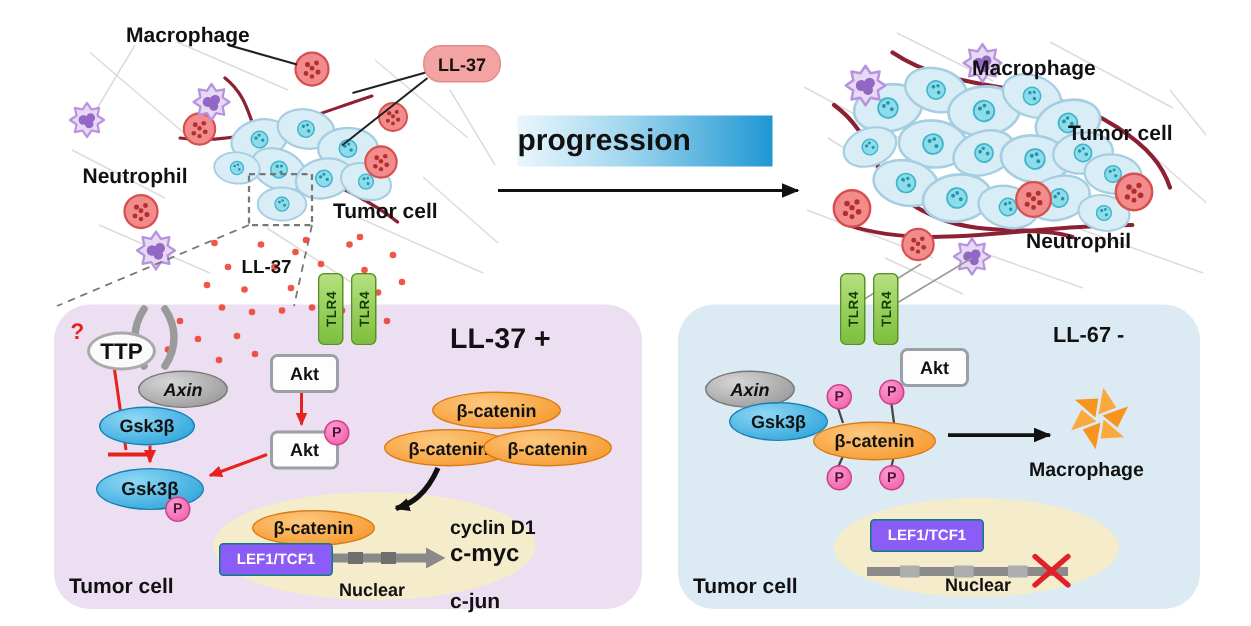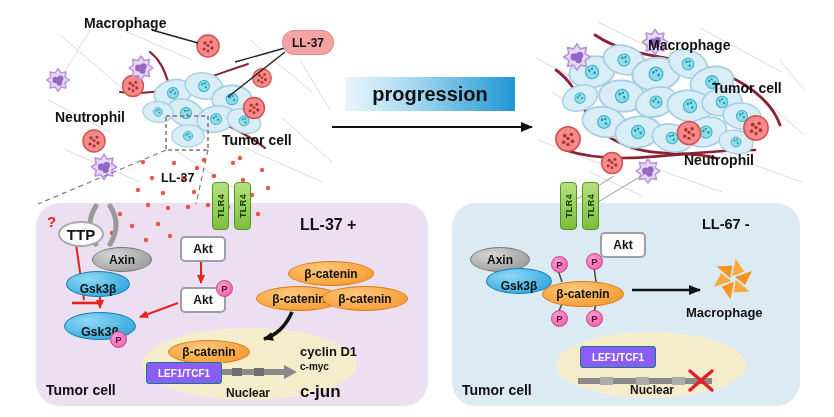--- a/index.html
+++ b/index.html
@@ -5,39 +5,39 @@
   html,body{margin:0;padding:0;background:#fff;}
   .canvas{position:relative;width:804px;height:417px;background:#fff;
           font-family:"Liberation Sans",sans-serif;overflow:hidden;color:#111;}
   .panel{position:absolute;border-radius:24px;z-index:0;}
   .nuclear{position:absolute;border-radius:50%;background:#f4eccb;z-index:0;}
   svg.overlay{position:absolute;left:0;top:0;z-index:1;pointer-events:none;}
   .lbl{position:absolute;font-weight:bold;white-space:nowrap;z-index:2;}
   .node{position:absolute;display:flex;align-items:center;justify-content:center;
         font-weight:bold;white-space:nowrap;z-index:2;}
   .ellipse{border-radius:50%;}
-  .gray-grad{background:radial-gradient(ellipse at 35% 30%,#d6d6d6,#8f8f8f);border:1px solid #777;}
-  .blue-grad{background:radial-gradient(ellipse at 35% 30%,#8fd8f5,#1e9cd7);border:1px solid #1680b4;align-items:flex-end;}
+  .gray-grad{background:radial-gradient(ellipse at 35% 30%,#d6d6d6,#8f8f8f);border:1px solid #777;font-style:italic;}
+  .blue-grad{background:radial-gradient(ellipse at 35% 30%,#8fd8f5,#1e9cd7);border:1px solid #1680b4;}
   .orange-grad{background:radial-gradient(ellipse at 40% 30%,#fdc87e,#f59120);border:1px solid #d97b12;}
   .akt-box{background:#fdfdfd;border:2px solid #9aa0a6;border-radius:5px;font-size:12px;justify-content:center;}
   .teal-box{background:#8b5cf6;color:#fff;border-radius:3px;font-size:10px;border:1px solid #0b7f7f;}
   .ttp{background:#fafafa;border:2px solid #a9a9a9;border-radius:50%;font-size:15px;}
   .p-circle{position:absolute;width:15px;height:15px;border-radius:50%;z-index:2;
             background:radial-gradient(circle at 35% 30%,#fa9cd0,#ef5aa7);border:1px solid #d13b8c;
             display:flex;align-items:center;justify-content:center;font-weight:bold;font-size:9.5px;color:#55103a;}
   .tlr4{position:absolute;width:15px;height:46px;background:linear-gradient(#b5e07e,#7dbf3c);
         border:1.5px solid #55921f;border-radius:4px;z-index:2;}
   .tlr4 span{position:absolute;left:50%;top:50%;transform:translate(-50%,-50%) rotate(-90deg);
              font-size:9px;font-weight:bold;color:#123c00;letter-spacing:.4px;}
   .pill{position:absolute;width:50px;height:23px;background:#f4a3a3;border:1px solid #e18b8b;
         border-radius:12px;display:flex;align-items:center;justify-content:center;
         font-weight:bold;font-size:12px;z-index:2;}
   .progression{position:absolute;left:345px;top:77px;width:170px;height:34px;
         background:linear-gradient(90deg,#eaf6fc,#a6d9f0 40%,#1f97d3);
-        display:flex;align-items:center;justify-content:center;font-weight:bold;font-size:20px;z-index:2;}
+        display:flex;align-items:center;justify-content:flex-start;font-weight:bold;font-size:20px;z-index:2;}
 </style>
 </head>
 <body>
 
 <div class="canvas">
 
   <div class="panel" style="left:36px;top:203px;width:392px;height:203px;background:#ecdff1;"></div>
   <div class="panel" style="left:452px;top:203px;width:348px;height:203px;background:#dceaf4;"></div>
   <div class="nuclear" style="left:142px;top:328px;width:215px;height:72px;"></div>
   <div class="nuclear" style="left:556px;top:332px;width:190px;height:66px;"></div>
@@ -276,21 +276,21 @@
   <div class="tlr4" style="left:234px;top:182px">
       <span>TLR4</span>
     </div>
   <div class="tlr4" style="left:560px;top:182px">
       <span>TLR4</span>
     </div>
   <div class="tlr4" style="left:582px;top:182px">
       <span>TLR4</span>
     </div>
 
-  <div class="lbl" style="left:300px;top:216px;font-size:16px">LL-37 +</div>
+  <div class="lbl" style="left:300px;top:216px;font-size:19px">LL-37 +</div>
   <div class="lbl" style="left:47px;top:213px;font-size:15px;color:#e8211d">?</div>
   <div class="node ttp" style="left:58px;top:221px;width:42px;height:22px">
       <span>TTP</span>
     </div>
   <div class="node ellipse gray-grad" style="left:92px;top:247px;width:58px;height:23px;font-size:12px">
       <span>Axin</span>
     </div>
   <div class="node ellipse blue-grad" style="left:66px;top:271px;width:62px;height:24px;font-size:12px">
       <span>Gsk3β</span>
     </div>
@@ -318,22 +318,22 @@
   <div class="node ellipse orange-grad" style="left:322px;top:286px;width:84px;height:23px;font-size:12px">
       <span>β-catenin</span>
     </div>
   <div class="node ellipse orange-grad" style="left:168px;top:340px;width:80px;height:22px;font-size:12px">
       <span>β-catenin</span>
     </div>
   <div class="node teal-box" style="left:146px;top:362px;width:74px;height:20px">
       <span>LEF1/TCF1</span>
     </div>
   <div class="lbl" style="left:300px;top:344px;font-size:13px">cyclin D1</div>
-  <div class="lbl" style="left:300px;top:361px;font-size:10px">c-myc</div>
-  <div class="lbl" style="left:300px;top:382px;font-size:17px">c-jun</div>
+  <div class="lbl" style="left:300px;top:361px;font-size:16px">c-myc</div>
+  <div class="lbl" style="left:300px;top:392px;font-size:14px">c-jun</div>
   <div class="lbl" style="left:226px;top:386px;font-size:12px">Nuclear</div>
   <div class="lbl" style="left:46px;top:382px;font-size:14px">Tumor cell</div>
 
   <div class="lbl" style="left:702px;top:216px;font-size:14.5px">LL-67 -</div>
   <div class="node akt-box" style="left:600px;top:232px;width:42px;height:22px">
       <span>Akt</span>
     </div>
   <div class="node ellipse gray-grad" style="left:470px;top:247px;width:58px;height:23px;font-size:12px">
       <span>Axin</span>
     </div>

